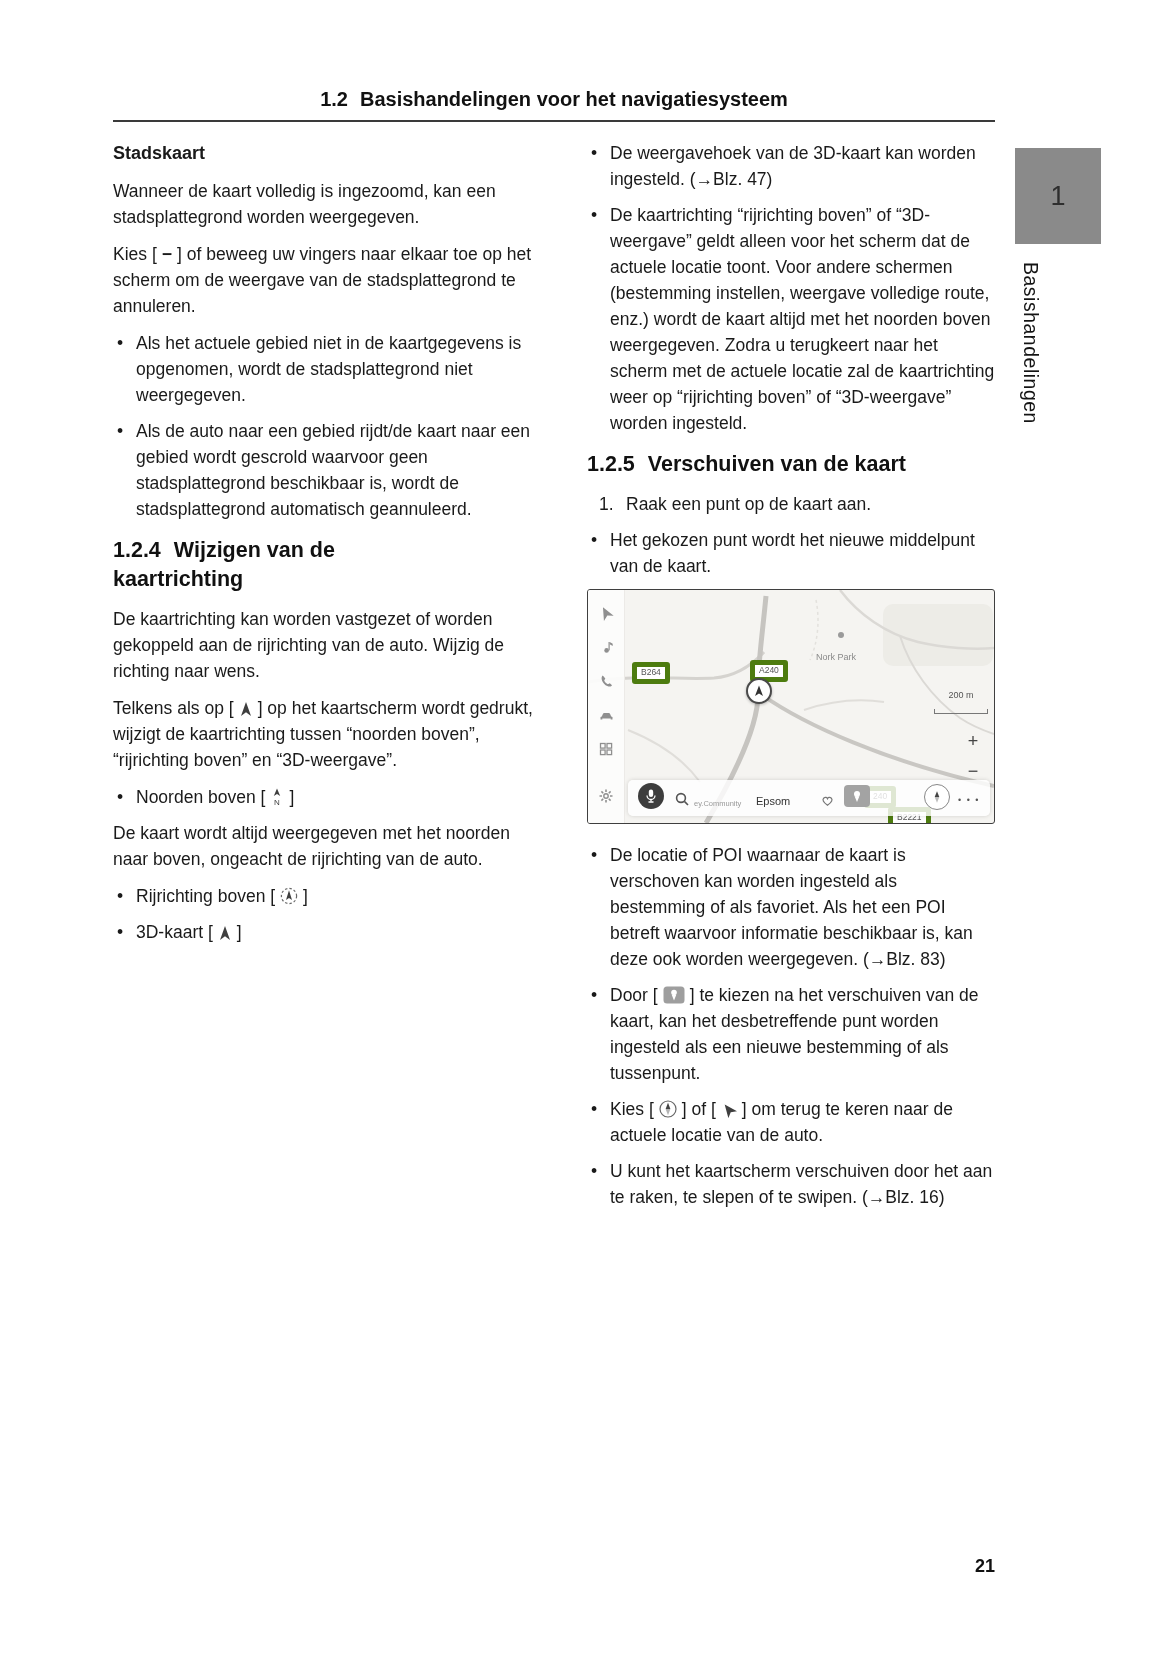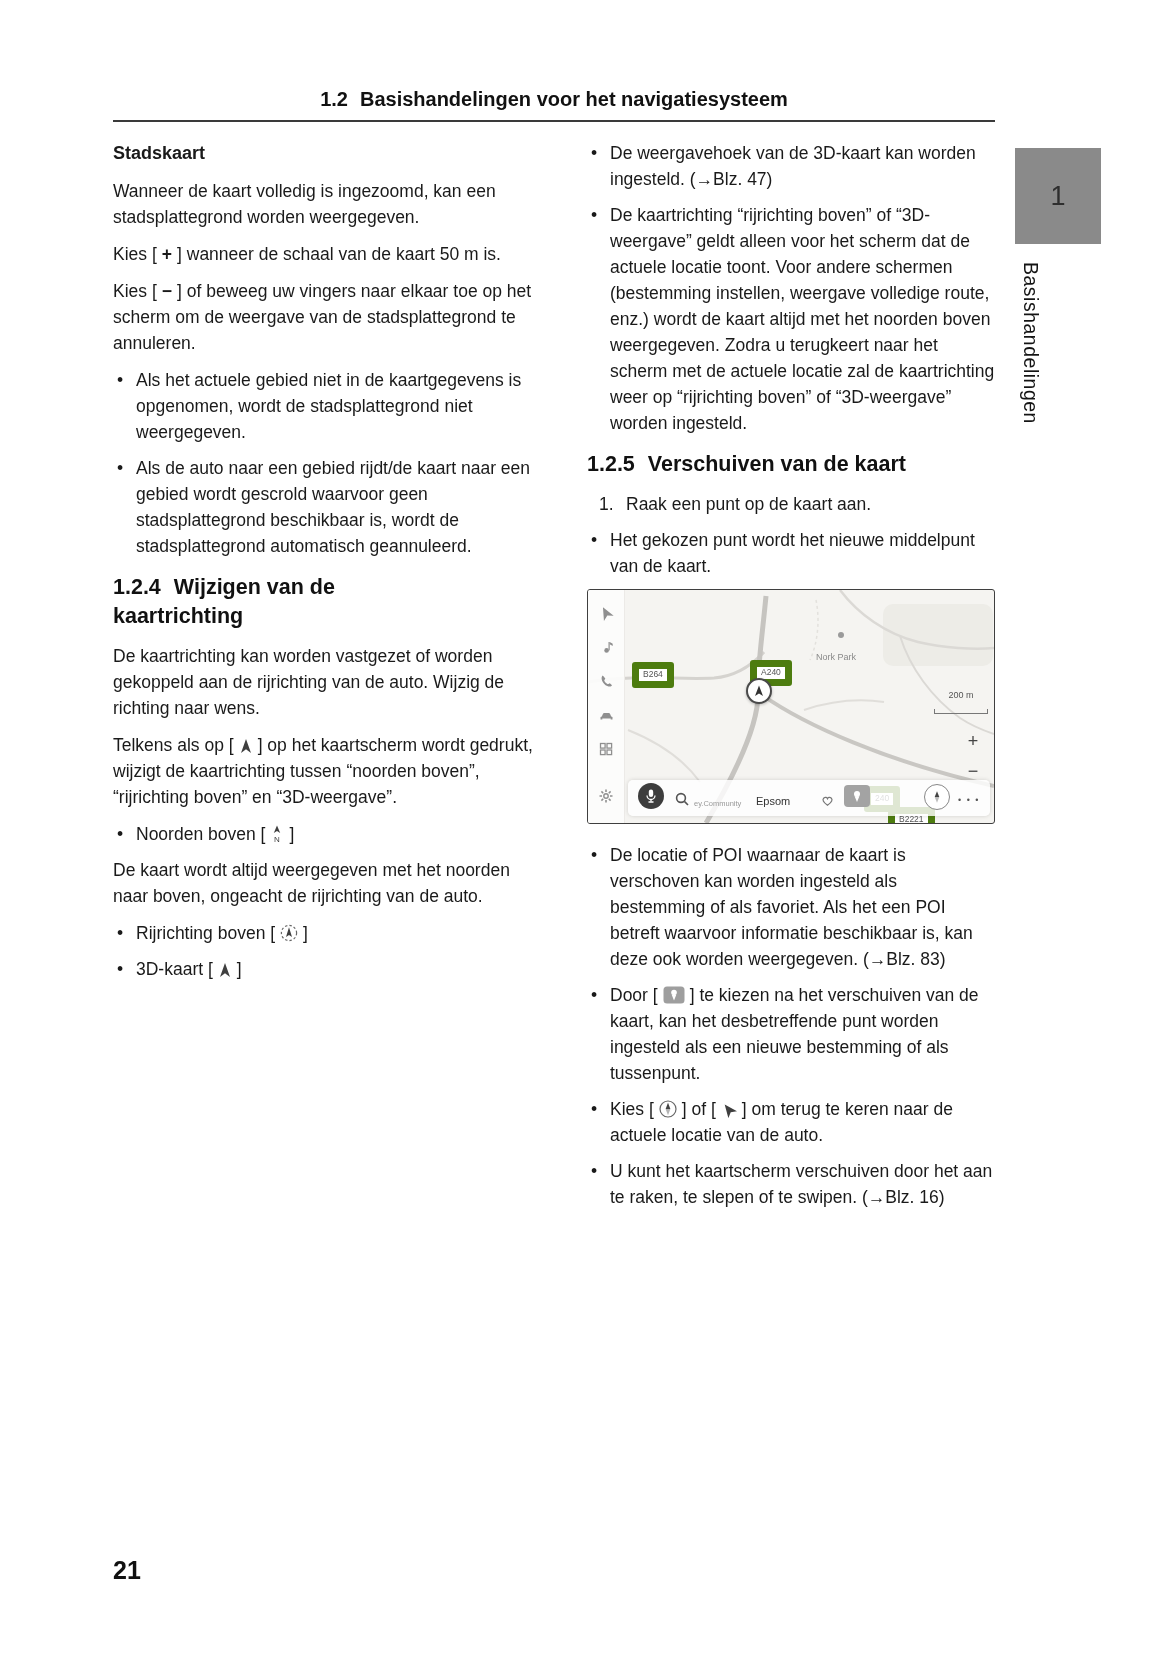--- a/index.html
+++ b/index.html
@@ -20,22 +20,22 @@
   .tab-box {
     position:absolute; left:1015px; top:148px; width:86px; height:96px;
     background:#8a8a8a; display:flex; align-items:center; justify-content:center;
     font-size:27px; color:#2e2e2e; font-weight:400;
   }
   .tab-label {
     position:absolute; left:1019px; top:262px;
     writing-mode:vertical-rl; font-size:19.5px; color:#141414; letter-spacing:.5px;
   }
   .page-number {
-    position:absolute; top:1556px; left:113px; width:882px; text-align:left;
-    font-size:25px; font-weight:700; color:#111;
+    position:absolute; top:1556px; left:113px; width:882px; text-align:right;
+    font-size:18px; font-weight:700; color:#111;
   }
   .col { position:absolute; top:140px; font-size:17.5px; line-height:26px; }
   .col-left  { left:113px; width:433px; }
   .col-right { left:587px; width:410px; }
   p { margin:0 0 11px 0; }
   h3.sub { font-size:18px; font-weight:700; margin:0 0 12px 0; }
   h2.sec { font-size:21.5px; font-weight:700; line-height:29px; margin:14px 0 12px 0; color:#111; }
   h2.sec .ht { margin-left:13px; }
   h2.w330 { max-width:330px; }
   .bullet { display:flex; margin:0 0 10px 0; padding-left:4px; }
@@ -52,21 +52,21 @@
     position:relative; width:406px; height:233px; border:1px solid #3f3f3f;
     border-radius:3px; background:#f5f4f1; overflow:hidden; margin:10px 0 18px 0;
   }
   .map-bg { position:absolute; left:0; top:0; z-index:0; }
   .rail {
     position:absolute; left:0; top:0; bottom:0; width:36px; z-index:2;
     background:rgba(252,252,251,.95); border-right:1px solid #eceae7;
   }
   .rail-item { position:absolute; left:10px; width:16px; height:16px; }
   .shield {
-    position:absolute; background:#fff; border:7px solid #4d7c0f; border-radius:3px;
+    position:absolute; background:#fff; border:5px solid #4d7c0f; border-radius:3px;
     font-size:8.5px; color:#555; padding:1px 4px; line-height:1.15; z-index:1;
   }
   .park-label { position:absolute; left:228px; top:54px; font-size:9px; color:#8a8a8a; z-index:1; }
   .park-dot { position:absolute; left:250px; top:42px; width:6px; height:6px; border-radius:50%; background:#9a9a9a; z-index:1; }
   .marker {
     position:absolute; left:158px; top:88px; width:22px; height:22px; border-radius:50%;
     background:#fff; border:2px solid #4a4a4a; box-shadow:0 1px 3px rgba(0,0,0,.25);
     display:flex; align-items:center; justify-content:center; z-index:2;
   }
   .scale { position:absolute; right:6px; top:92px; width:54px; text-align:center; font-size:9px; color:#555; z-index:1; }
@@ -98,21 +98,20 @@
   <span>1</span>
 </div>
 <div class="tab-label">Basishandelingen</div>
 
 <div class="col col-left">
 
   <h3 class="sub">Stadskaart</h3>
 
   <p>Wanneer de kaart volledig is ingezoomd, kan een stadsplattegrond worden weergegeven.</p>
 
-  <p><span>Kies [</span><span class="sym">+</span><span>] wanneer de schaal van de kaart 50 m is.</span></p>
 
   <p><span>Kies [</span><span class="sym">−</span><span>] of beweeg uw vingers naar elkaar toe op het scherm om de weergave van de stadsplattegrond te annuleren.</span></p>
 
   <div class="bullet">
     <span class="dot">•</span>
     <span class="bt">Als het actuele gebied niet in de kaartgegevens is opgenomen, wordt de stadsplattegrond niet weergegeven.</span>
   </div>
   <div class="bullet">
     <span class="dot">•</span>
     <span class="bt">Als de auto naar een gebied rijdt/de kaart naar een gebied wordt gescrold waarvoor geen stadsplattegrond beschikbaar is, wordt de stadsplattegrond automatisch geannuleerd.</span>

